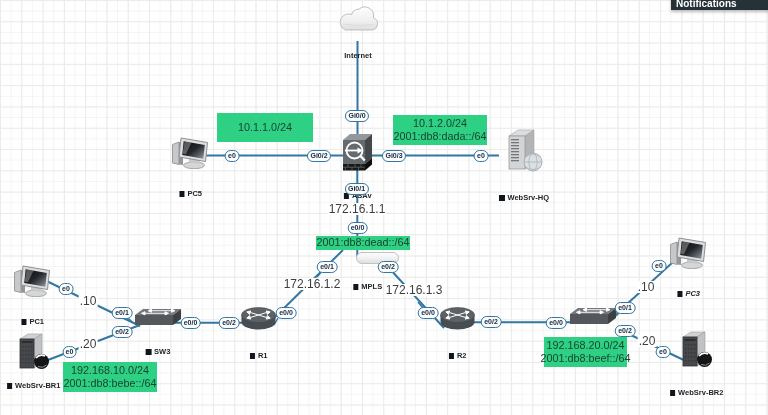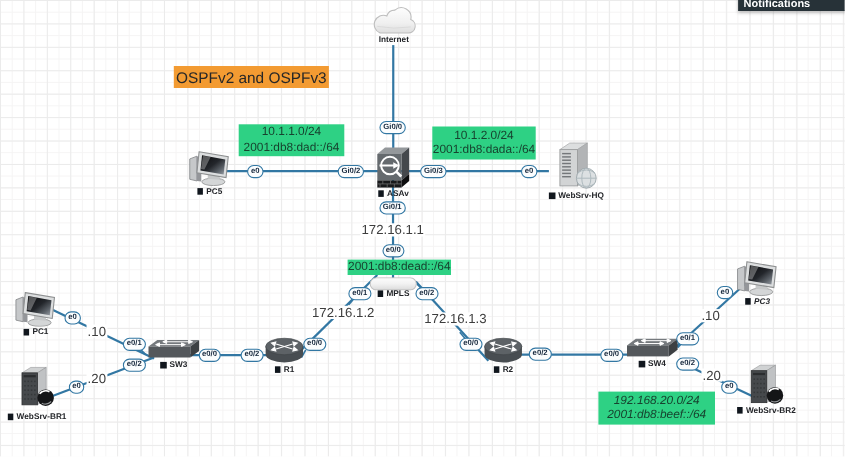--- a/index.html
+++ b/index.html
@@ -13,21 +13,21 @@
       linear-gradient(90deg, #f5f4f4 1px, transparent 1px);
     background-size:21.3px 21.3px,21.3px 21.3px,10.65px 10.65px,10.65px 10.65px;
     font-family:"Liberation Sans",sans-serif;
   }
   svg.links{position:absolute;left:0;top:0;z-index:1;}
   .node{position:absolute;z-index:4;}
   .node svg{display:block;}
   .nlabel{
     position:absolute;left:50%;transform:translateX(-50%);
     white-space:nowrap;display:flex;align-items:center;gap:3px;
-    font-size:7.5px;font-weight:bold;color:#222428;line-height:8px;
+    font-size:7.5px;font-weight:bold;color:#222428;line-height:8px;margin-top:20px;
   }
   .sq{width:5.5px;height:5.5px;background:#10161d;display:inline-block;flex:none;}
   .pill{
     position:absolute;transform:translate(-50%,-50%);z-index:6;
     background:#fbfdfe;border:1.6px solid #3277a3;border-radius:7px;
     padding:1px 2.5px;font-size:7px;font-weight:bold;line-height:8px;
     color:#15273c;white-space:nowrap;
   }
   .iptext{
     position:absolute;transform:translate(-50%,-50%);z-index:5;
@@ -171,21 +171,21 @@
         <path d="M20 28.3 a13 13 0 0 1 16 0"></path>
         <path d="M20 37.7 a13 13 0 0 0 16 0"></path>
       </g>
     </svg>
     <div class="nlabel" style="top:45px;">
       <span class="sq"></span>
       <span>WebSrv-HQ</span>
     </div>
   </div>
 
-  <div class="node" style="left:336px;top:252px;width:43px;height:12px;">
+  <div class="node" style="left:336px;top:252px;width:43px;height:12px;padding-left:20px;">
     <svg width="43" height="12" viewBox="0 0 43 12">
       <defs>
         <linearGradient id="mp" x1="0" y1="0" x2="0" y2="1">
           <stop offset="0" stop-color="#fdfdfd"></stop>
             <stop offset="0.5" stop-color="#f2f2f2"></stop>
             <stop offset="1" stop-color="#dcdcdc"></stop>
         </linearGradient>
       </defs>
       <rect x="0.5" y="0.5" width="42" height="11" rx="5.5" fill="url(#mp)" stroke="#c2c2c2" stroke-width="1"></rect>
     </svg>
@@ -330,21 +330,21 @@
           <rect x="14" y="25" width="1.4" height="1.4"></rect>
         <rect x="5" y="29" width="1.4" height="1.4"></rect>
           <rect x="8" y="29" width="1.4" height="1.4"></rect>
           <rect x="11" y="29" width="1.4" height="1.4"></rect>
           <rect x="14" y="29" width="1.4" height="1.4"></rect>
       </g>
       <circle cx="24.5" cy="28.5" r="7.5" fill="#141517"></circle>
       <path d="M19 25 a7.5 7.5 0 0 1 9 -2" fill="none" stroke="#ffffff" stroke-width="1.6"></path>
       <path d="M21 33.5 a7.5 7.5 0 0 0 8.5 -1.5" fill="none" stroke="#8e9194" stroke-width="1"></path>
     </svg>
-    <div class="nlabel" style="top:42px;justify-content:center;">
+    <div class="nlabel" style="top:29px;justify-content:center;">
       <span class="sq"></span>
       <span>WebSrv-BR1</span>
     </div>
   </div>
 
   <div class="node" style="left:680px;top:331px;width:33px;height:38px;">
     <svg width="33" height="38" viewBox="0 0 33 38">
       <polygon points="3,6 11,1 25,1 17,6" fill="#d0d2d3" stroke="#9a9c9d" stroke-width="0.6"></polygon>
       <polygon points="17,35 17,6 25,1 25,30" fill="#c0c2c4" stroke="#9a9c9d" stroke-width="0.6"></polygon>
       <rect x="3" y="6" width="14" height="29" fill="#46494c" stroke="#323436" stroke-width="0.8"></rect>
@@ -408,33 +408,35 @@
   <div class="iptext" style="left:357px;top:209px;">172.16.1.1</div>
   <div class="iptext" style="left:312px;top:283.5px;">172.16.1.2</div>
   <div class="iptext" style="left:414px;top:290px;text-align:center;">172.16.1.3</div>
   <div class="iptext" style="left:88px;top:301px;">.10</div>
   <div class="iptext" style="left:88px;top:344px;">.20</div>
   <div class="iptext" style="left:646px;top:287px;">.10</div>
   <div class="iptext" style="left:647px;top:341px;">.20</div>
 
   <div class="net" style="left:217px;top:113px;width:96px;height:29px;">
     <div>10.1.1.0/24</div>
-    <div>2001:db8:dad::/64</div>
   </div>
   <div class="net" style="left:393px;top:115px;width:94px;height:30px;">
     <div>10.1.2.0/24</div>
     <div>2001:db8:dada::/64</div>
   </div>
   <div class="net" style="left:316px;top:236px;width:94px;height:14px;">
     <div>2001:db8:dead::/64</div>
   </div>
-  <div class="net" style="left:544px;top:356px;width:106px;height:30px;font-style:italic;">
+  <div class="net" style="left:63px;top:362px;width:94px;height:30px;">
+    <div>192.168.10.0/24</div>
+    <div>2001:db8:bebe::/64</div>
+  </div>
+  <div class="net" style="left:544px;top:337px;width:83px;height:30px;">
     <div>192.168.20.0/24</div>
     <div>2001:db8:beef::/64</div>
   </div>
 
-  <div class="title">OSPFv2 and OSPFv3</div>
 
   <div class="notif">
     <span>Notifications</span>
   </div>
 
 </div>
 
 </body></html>

